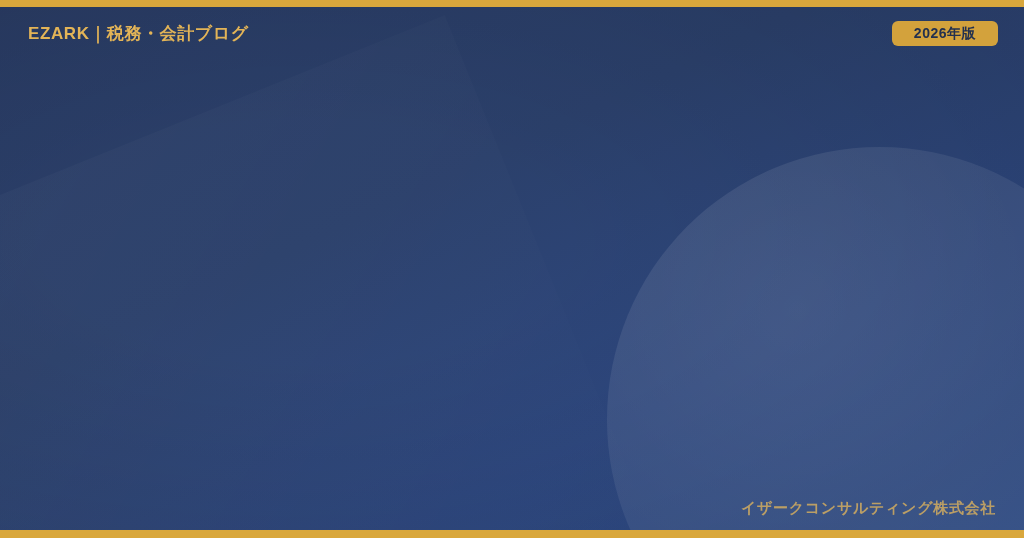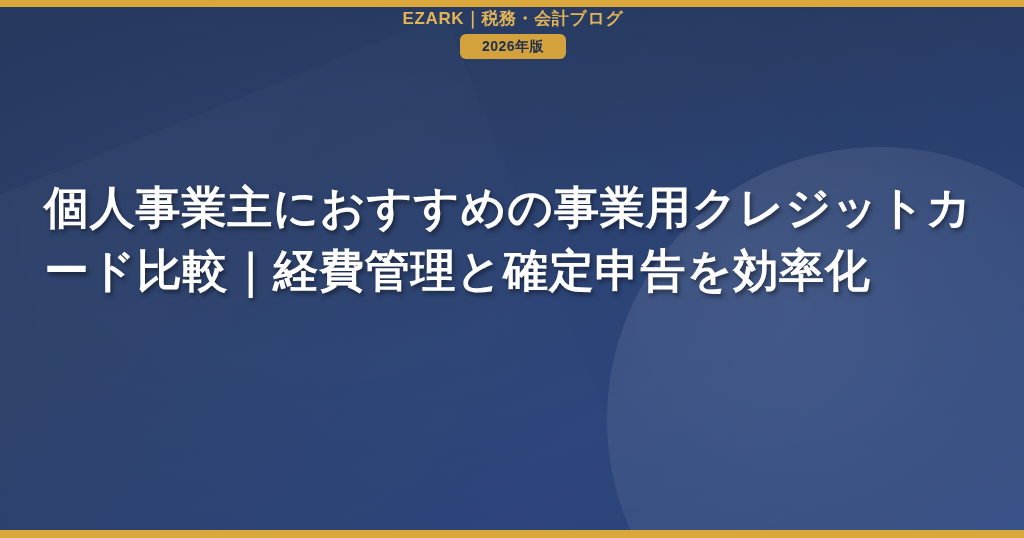--- a/index.html
+++ b/index.html
@@ -69,21 +69,20 @@
     top: 7px;
     left: 0;
     right: 0;
     height: 52px;
     display: flex;
     align-items: center;
     justify-content: space-between;
     padding: 0 26px 0 28px;
     box-sizing: border-box;
     z-index: 5;
-    flex-direction: column;
   }
   .brand {
     color: #E3B457;
     font-size: 17px;
     font-weight: bold;
     letter-spacing: 0.6px;
     white-space: nowrap;
   }
   .year-badge {
     background: #D3A23C;
@@ -143,20 +142,18 @@
     <div class="bg-vignette"></div>
   </div>
 
   <div class="rule rule-top"></div>
 
   <div class="header">
     <div class="brand">EZARK｜税務・会計ブログ</div>
     <div class="year-badge">2026年版</div>
   </div>
 
-  <div class="title-wrap">
-    <h1 class="title">個人事業主におすすめの事業用クレジットカード比較｜経費管理と確定申告を効率化</h1>
-  </div>
 
+  <div class="credit">イザークコンサルティング株式会社</div>
 
   <div class="rule rule-bottom"></div>
 
 </div>
 
 </body></html>

